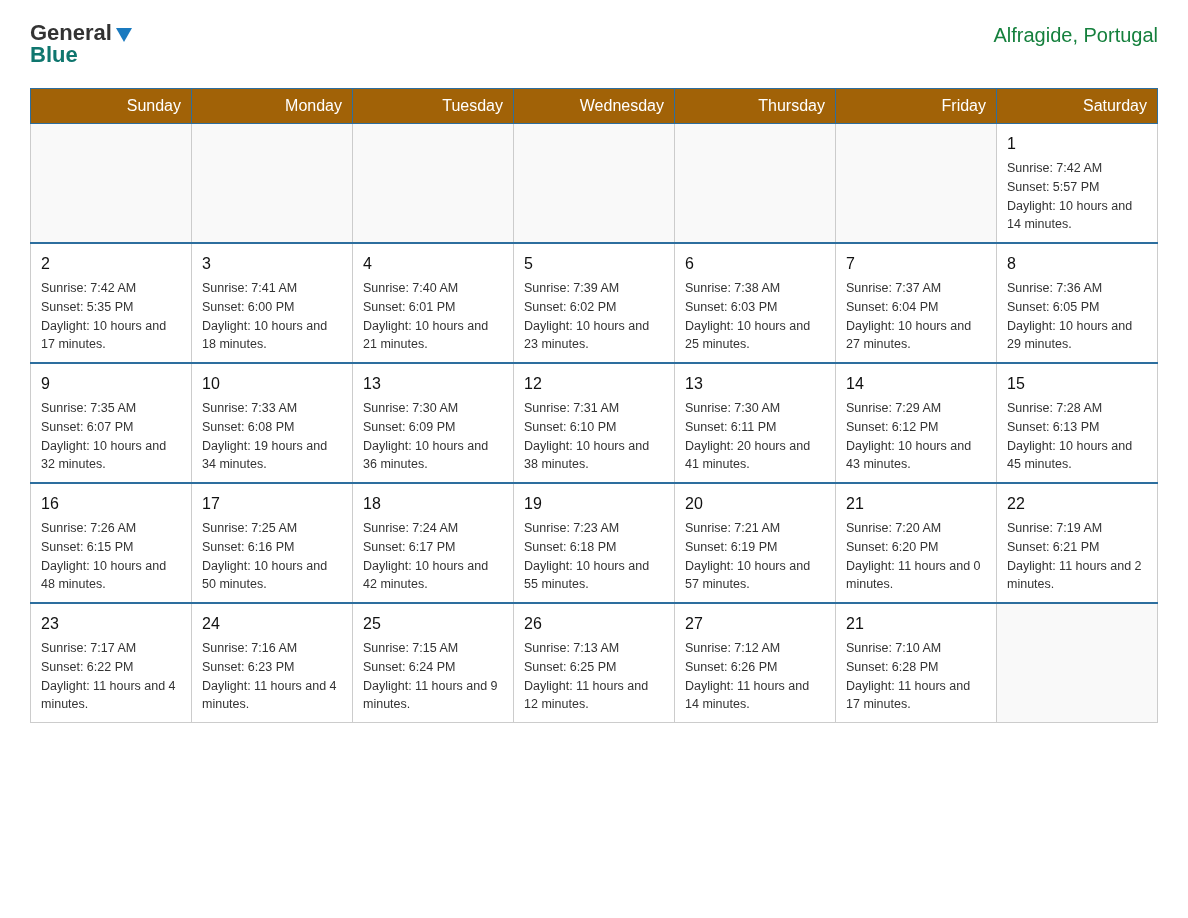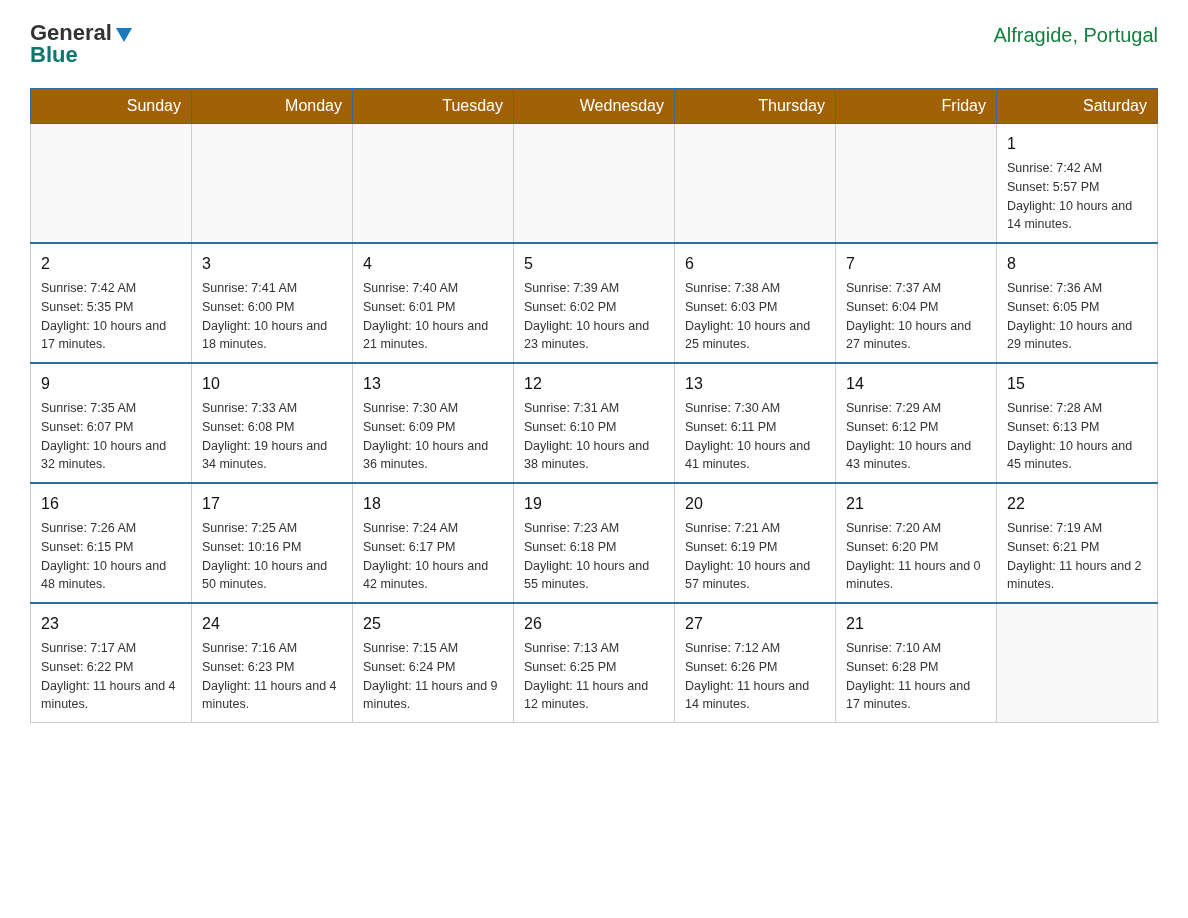--- a/index.html
+++ b/index.html
@@ -196,21 +196,21 @@
         <td>
           <span class="day-number">12</span>
           <div>Sunrise: 7:31 AM</div>
           <div>Sunset: 6:10 PM</div>
           <div>Daylight: 10 hours and 38 minutes.</div>
         </td>
         <td>
           <span class="day-number">13</span>
           <div>Sunrise: 7:30 AM</div>
           <div>Sunset: 6:11 PM</div>
-          <div>Daylight: 10 hours and 41 minutes.</div>
+          <div>Daylight: 20 hours and 41 minutes.</div>
         </td>
         <td>
           <span class="day-number">14</span>
           <div>Sunrise: 7:29 AM</div>
           <div>Sunset: 6:12 PM</div>
           <div>Daylight: 10 hours and 43 minutes.</div>
         </td>
         <td>
           <span class="day-number">15</span>
           <div>Sunrise: 7:28 AM</div>
@@ -221,21 +221,21 @@
       <tr class="row-line">
         <td>
           <span class="day-number">16</span>
           <div>Sunrise: 7:26 AM</div>
           <div>Sunset: 6:15 PM</div>
           <div>Daylight: 10 hours and 48 minutes.</div>
         </td>
         <td>
           <span class="day-number">17</span>
           <div>Sunrise: 7:25 AM</div>
-          <div>Sunset: 10:16 PM</div>
+          <div>Sunset: 6:16 PM</div>
           <div>Daylight: 10 hours and 50 minutes.</div>
         </td>
         <td>
           <span class="day-number">18</span>
           <div>Sunrise: 7:24 AM</div>
           <div>Sunset: 6:17 PM</div>
           <div>Daylight: 10 hours and 42 minutes.</div>
         </td>
         <td>
           <span class="day-number">19</span>

